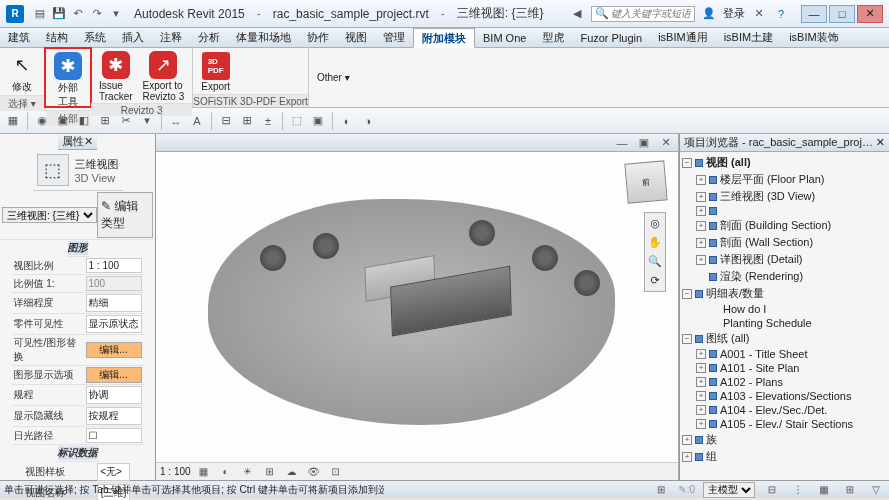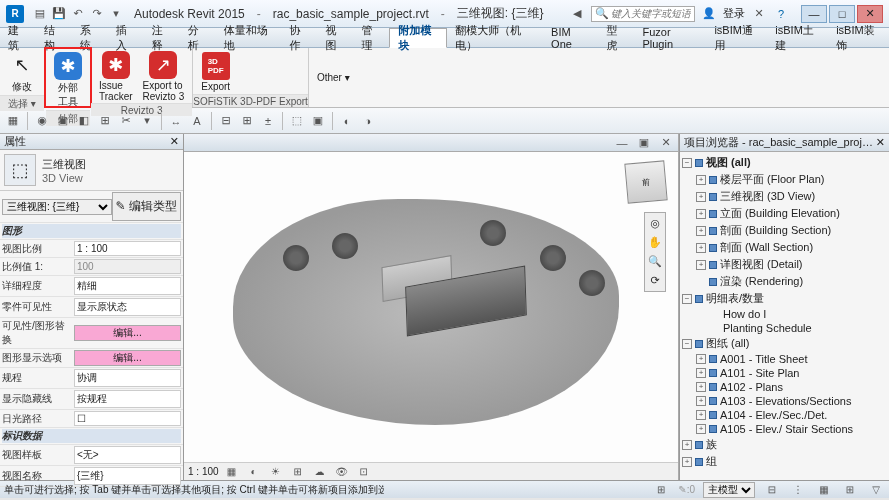--- a/index.html
+++ b/index.html
@@ -21,31 +21,31 @@
 .rgrp .btns { display:flex; gap:6px; flex:1; align-items:center;}
 .rgrp .glabel { text-align:center; font-size:10px; color:#555; padding-top:1px; background:#e8e8e8; margin:0 -6px -2px -6px; border-top:1px solid #ddd;}
 .rbtn { display:flex; flex-direction:column; align-items:center; gap:1px; padding:1px 2px; font-size:10px; cursor:default;}
 .rbtn .ic { width:28px; height:28px; display:inline-flex; align-items:center;justify-content:center; font-size:18px;}
 .rgrp.hl { border: 2px solid #e22; margin:-1px;}
 .toolstrip { height: 26px; background: linear-gradient(#f7f9fb,#e6ecf2); border-bottom: 1px solid #aaa; display:flex; align-items:center; padding:0 4px; gap:3px;}
 .tbtn{width:18px;height:18px;display:inline-flex;align-items:center;justify-content:center;color:#555;}
 .tsep{width:1px;height:18px;background:#bbb;margin:0 2px;}
 .workarea { display:flex; height: 346px; }
 .panel { background: #f5f5f5; border-right: 1px solid #999; display:flex; flex-direction:column; }
-.panel.left { width: 184px; }
+.panel.left { width: 156px; align-items: center; }
 .panel.right { width: 210px; border-left:1px solid #999; border-right:none;}
 .panel-header { height: 18px; background: linear-gradient(#eef2f7,#d5dfe8); border-bottom:1px solid #aaa; display:flex; align-items:center; padding:0 4px; font-size:11px;}
 .panel-header .x{margin-left:auto;}
 .prop-heading { display:flex; align-items:center; gap:6px; padding:4px; border-bottom:1px solid #ccc;}
 .prop-heading .cube{width:32px;height:32px;background:#e8edf2;border:1px solid #bbb;display:inline-flex;align-items:center;justify-content:center;font-size:18px;}
 .prop-row{display:flex;align-items:center;padding:1px 2px;border-bottom:1px solid #e2e2e2;font-size:10px;}
 .prop-row .k{width:72px;color:#333;}
 .prop-row .v{flex:1;background:#fff;border:1px solid #ccc;padding:1px 2px;min-height:14px;}
 .prop-row.section .k{background:#d9e3ef;width:100%;font-weight:bold;font-style:italic;}
-.prop-row .btn{flex:1;background:#f9a8d4;border:1px solid #aaa;text-align:center;font-size:10px;}
+.prop-row .btn{flex:1;background:#fdba74;border:1px solid #aaa;text-align:center;font-size:10px;}
 .canvas { flex: 1; background: #fff; position: relative; border-right:1px solid #aaa;}
 .canvas-head{height:18px;background:linear-gradient(#eef2f7,#d5dfe8);border-bottom:1px solid #aaa;display:flex;align-items:center;justify-content:flex-end;padding:0 4px;gap:6px;font-size:11px;}
 .viewport{position:absolute;top:18px;left:0;right:0;bottom:18px;background:#fdfdfd;overflow:hidden;}
 .view3d{position:absolute;left:10%;top:15%;right:12%;bottom:12%; background:radial-gradient(ellipse at 50% 50%,#bbb,#9a9a9a 70%); border-radius:45% 55% 50% 55%/50% 45% 55% 50%; filter: blur(.5px);}
 .house{position:absolute;left:45%;top:40%;width:120px;height:50px;background:linear-gradient(#888,#555);transform:skewY(-8deg) rotate(-2deg);border:1px solid #444;}
 .house2{position:absolute;left:40%;top:35%;width:70px;height:35px;background:linear-gradient(#ccc,#aaa);transform:skewY(-8deg) rotate(-2deg);border:1px solid #888;}
 .tree{position:absolute;width:26px;height:26px;background:radial-gradient(circle,#666 30%,#444 80%);border-radius:50%;}
 .viewcube{position:absolute;top:10px;right:12px;width:40px;height:40px;background:linear-gradient(#eee,#ccc);border:1px solid #888;display:flex;align-items:center;justify-content:center;font-size:8px;transform:rotate(-5deg);}
 .navbar{position:absolute;top:60px;right:12px;width:22px;background:#eee;border:1px solid #aaa;padding:4px 0;display:flex;flex-direction:column;align-items:center;gap:6px;}
 .canvas-status{position:absolute;bottom:0;left:0;right:0;height:18px;background:#f0f0f0;border-top:1px solid #ccc;display:flex;align-items:center;padding:0 4px;gap:4px;font-size:10px;}
@@ -103,21 +103,20 @@
     <span class="mi">结构</span>
     <span class="mi">系统</span>
     <span class="mi">插入</span>
     <span class="mi">注释</span>
     <span class="mi">分析</span>
     <span class="mi">体量和场地</span>
     <span class="mi">协作</span>
     <span class="mi">视图</span>
     <span class="mi">管理</span>
     <span class="mi active">附加模块</span>
-    <span class="mi">翻模大师（机电）</span>
     <span class="mi">BIM One</span>
     <span class="mi">型虎</span>
     <span class="mi">Fuzor Plugin</span>
     <span class="mi">isBIM通用</span>
     <span class="mi">isBIM土建</span>
     <span class="mi">isBIM装饰</span>
   </div>
 
 <div class="ribbon">
   <div class="rgrp">
@@ -325,21 +324,20 @@
           <span>楼层平面 (Floor Plan)</span>
         </div>
         <div class="tn indent1">
           <span class="exp">+</span>
           <span class="dot"></span>
           <span>三维视图 (3D View)</span>
         </div>
         <div class="tn indent1">
           <span class="exp">+</span>
           <span class="dot"></span>
-          <span>立面 (Building Elevation)</span>
         </div>
         <div class="tn indent1">
           <span class="exp">+</span>
           <span class="dot"></span>
           <span>剖面 (Building Section)</span>
         </div>
         <div class="tn indent1">
           <span class="exp">+</span>
           <span class="dot"></span>
           <span>剖面 (Wall Section)</span>

